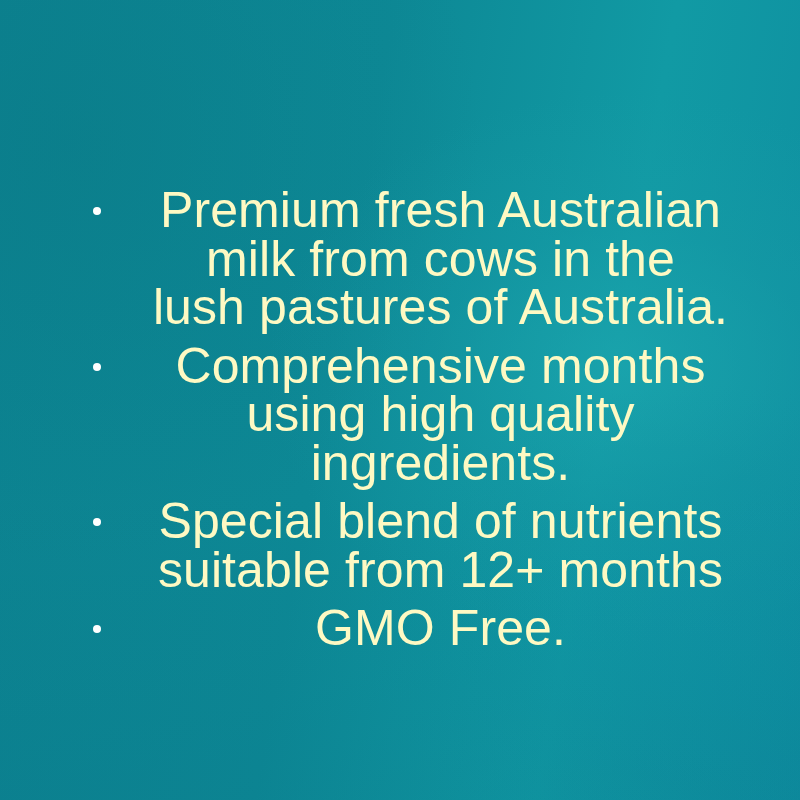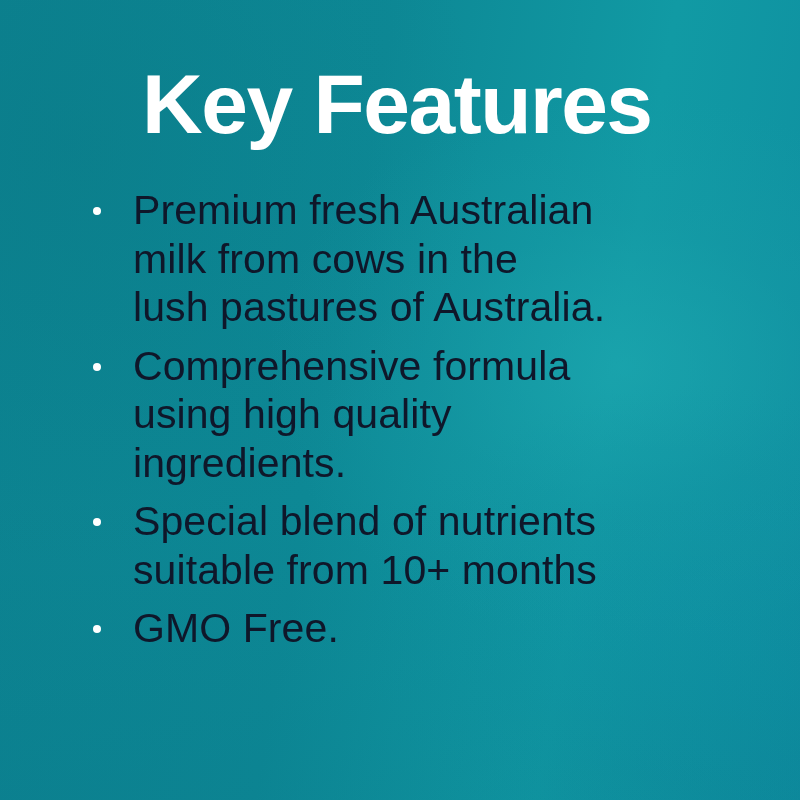--- a/index.html
+++ b/index.html
@@ -85,26 +85,27 @@
     top: 186px;
     width: 660px;
     margin: 0;
     padding: 0;
     list-style: none;
   }
   .feature-item {
     position: relative;
     padding-left: 45px;
     margin-bottom: 10px;
-    color: #0f172a;
+    color: #fef9c3;
     font-family: "Liberation Sans", sans-serif;
     font-weight: 300;
-    font-size: 41px;
+    font-size: 50px;
     line-height: 48.5px;
     letter-spacing: 0.1px;
+    text-align: center;
   }
   .feature-item:last-child {
     margin-bottom: 16px;
   }
   .bullet-dot {
     position: absolute;
     left: 5px;
     top: 21px;
     width: 8px;
     height: 8px;
@@ -122,42 +123,41 @@
 <div id="slide">
 
   <div class="bg-layer bg-base"></div>
   <div class="bg-layer bg-glow"></div>
   <div class="bg-layer bg-glow2"></div>
   <div class="bg-layer bg-shade"></div>
   <div class="bg-layer bg-bottom"></div>
 
   <div class="content">
 
-    <h1 id="title">Key Features</h1>
 
     <ul id="features">
 
       <li class="feature-item">
         <span class="bullet-dot"></span>
         <span class="feature-text">Premium fresh Australian
 milk from cows in the
 lush pastures of Australia.</span>
       </li>
 
       <li class="feature-item">
         <span class="bullet-dot"></span>
-        <span class="feature-text">Comprehensive formula
+        <span class="feature-text">Comprehensive months
 using high quality
 ingredients.</span>
       </li>
 
       <li class="feature-item">
         <span class="bullet-dot"></span>
         <span class="feature-text">Special blend of nutrients
-suitable from 10+ months</span>
+suitable from 12+ months</span>
       </li>
 
       <li class="feature-item">
         <span class="bullet-dot"></span>
         <span class="feature-text">GMO Free.</span>
       </li>
 
     </ul>
 
   </div>

